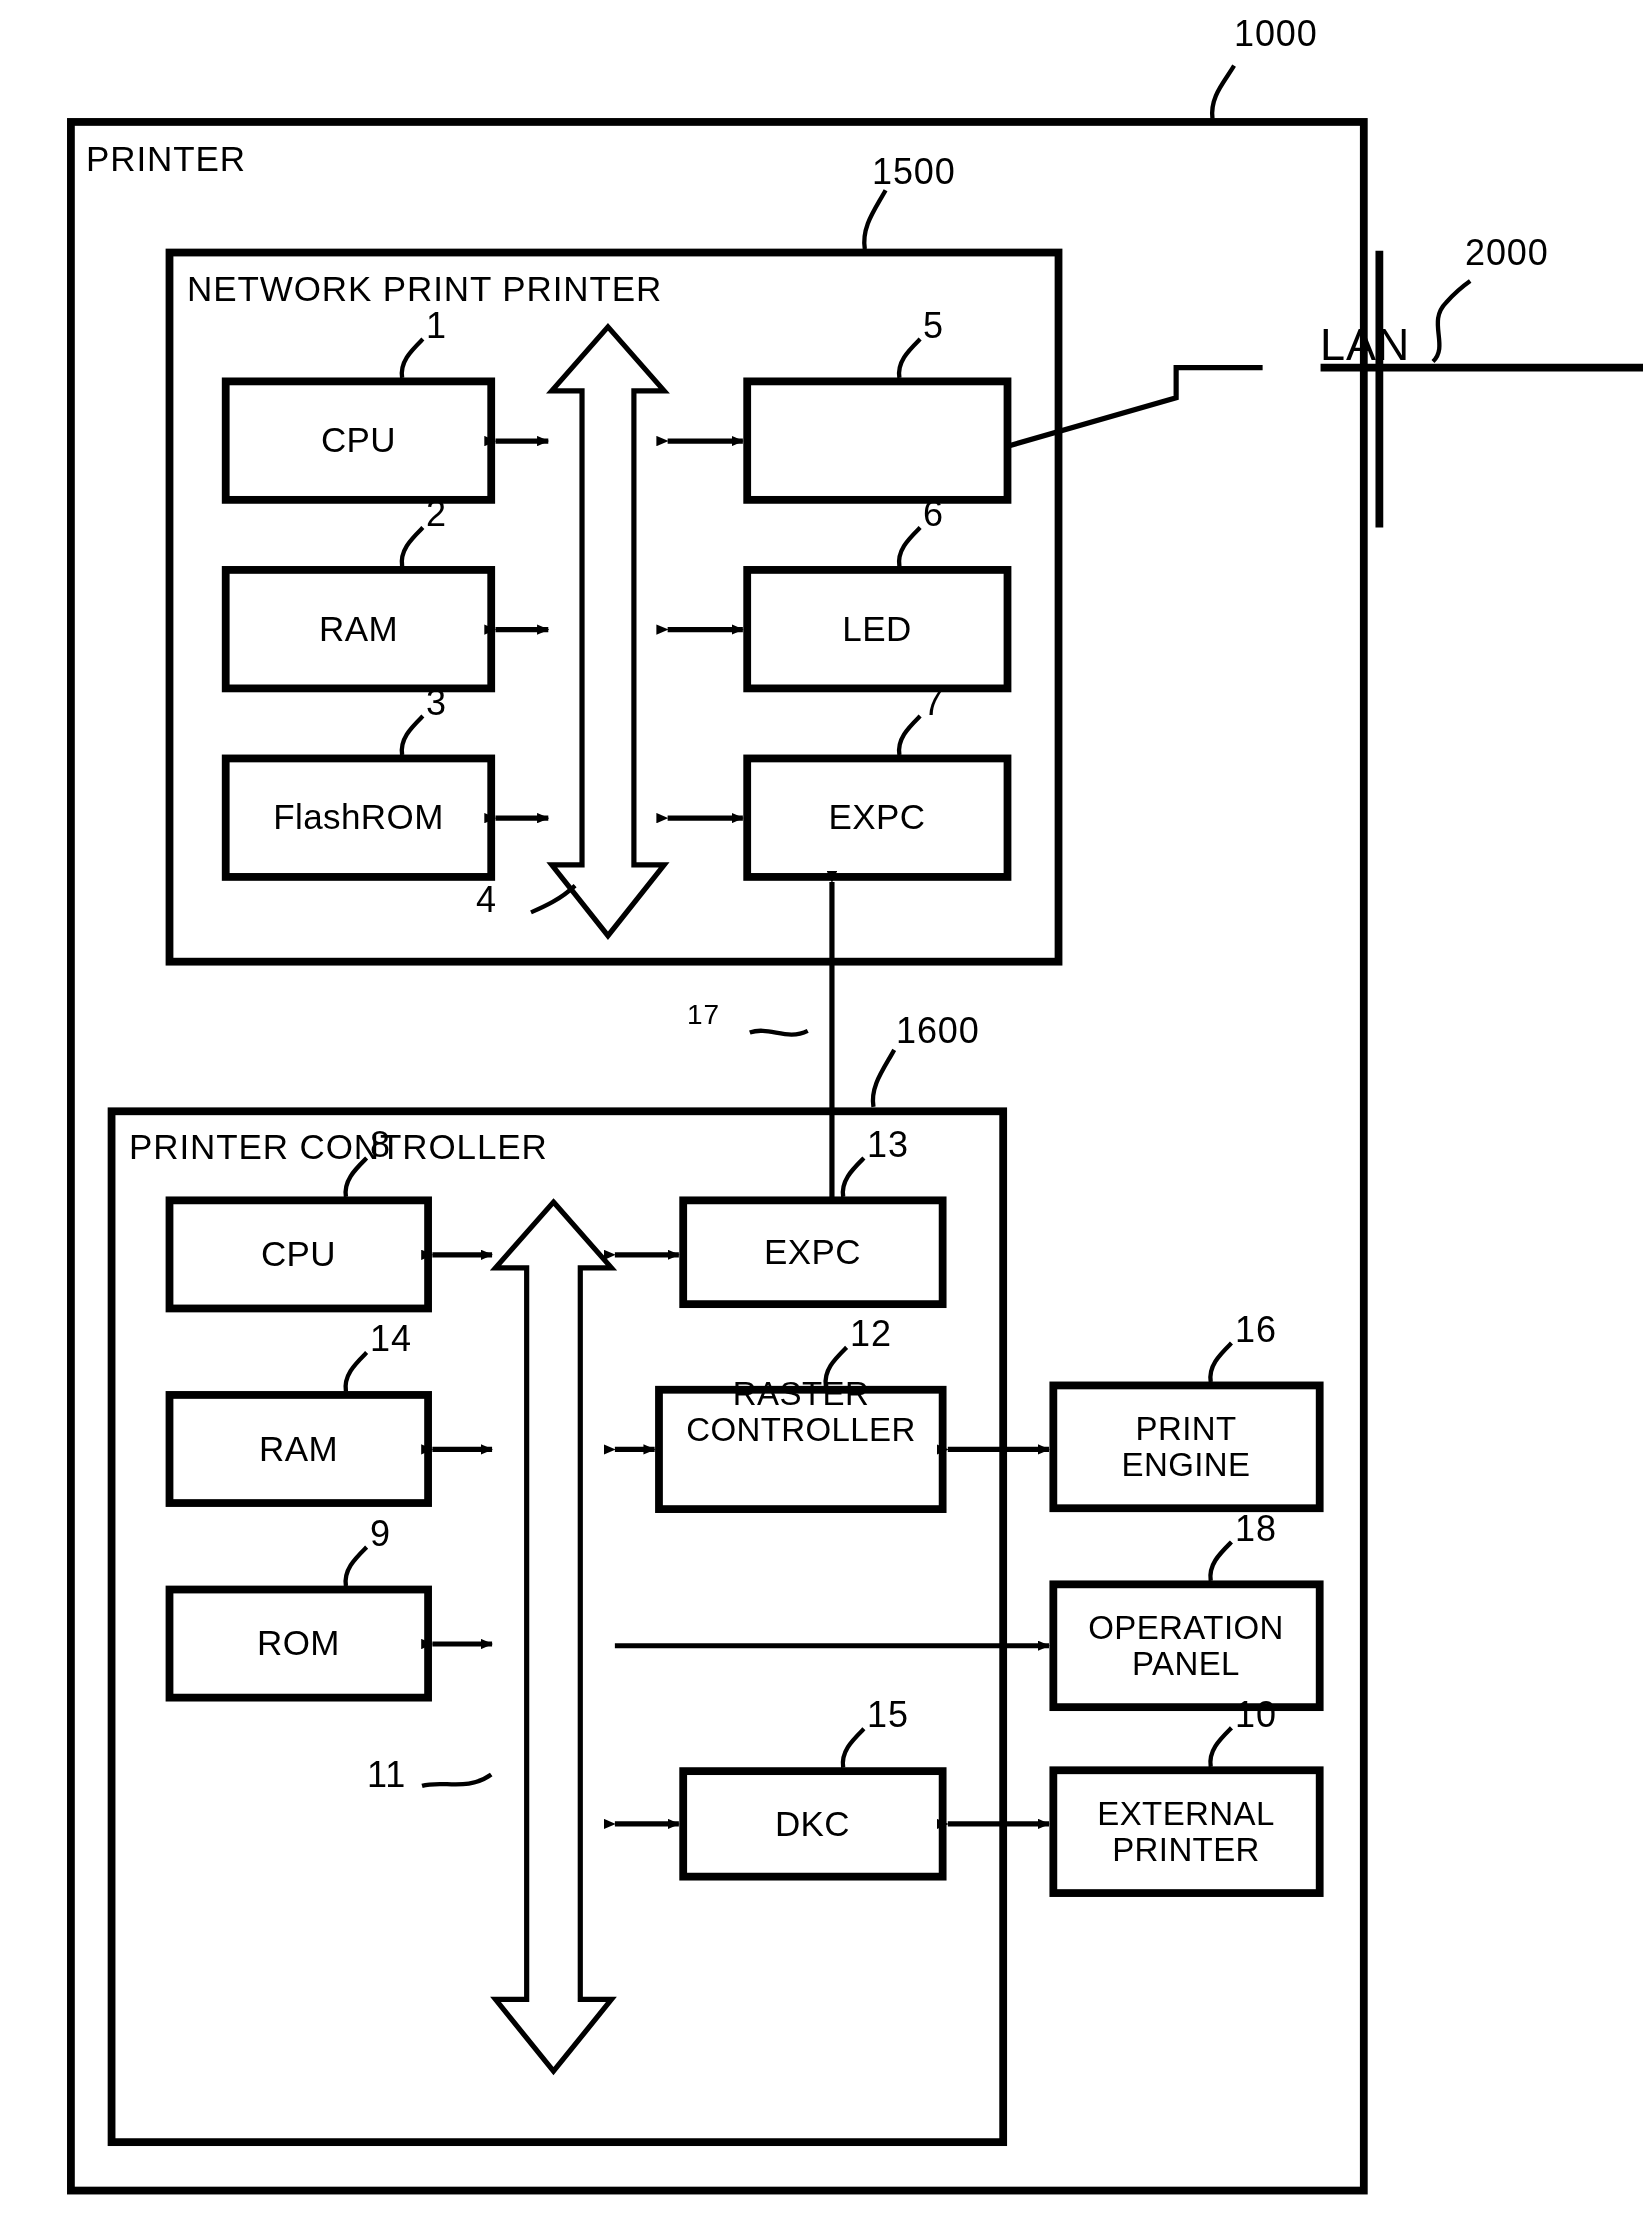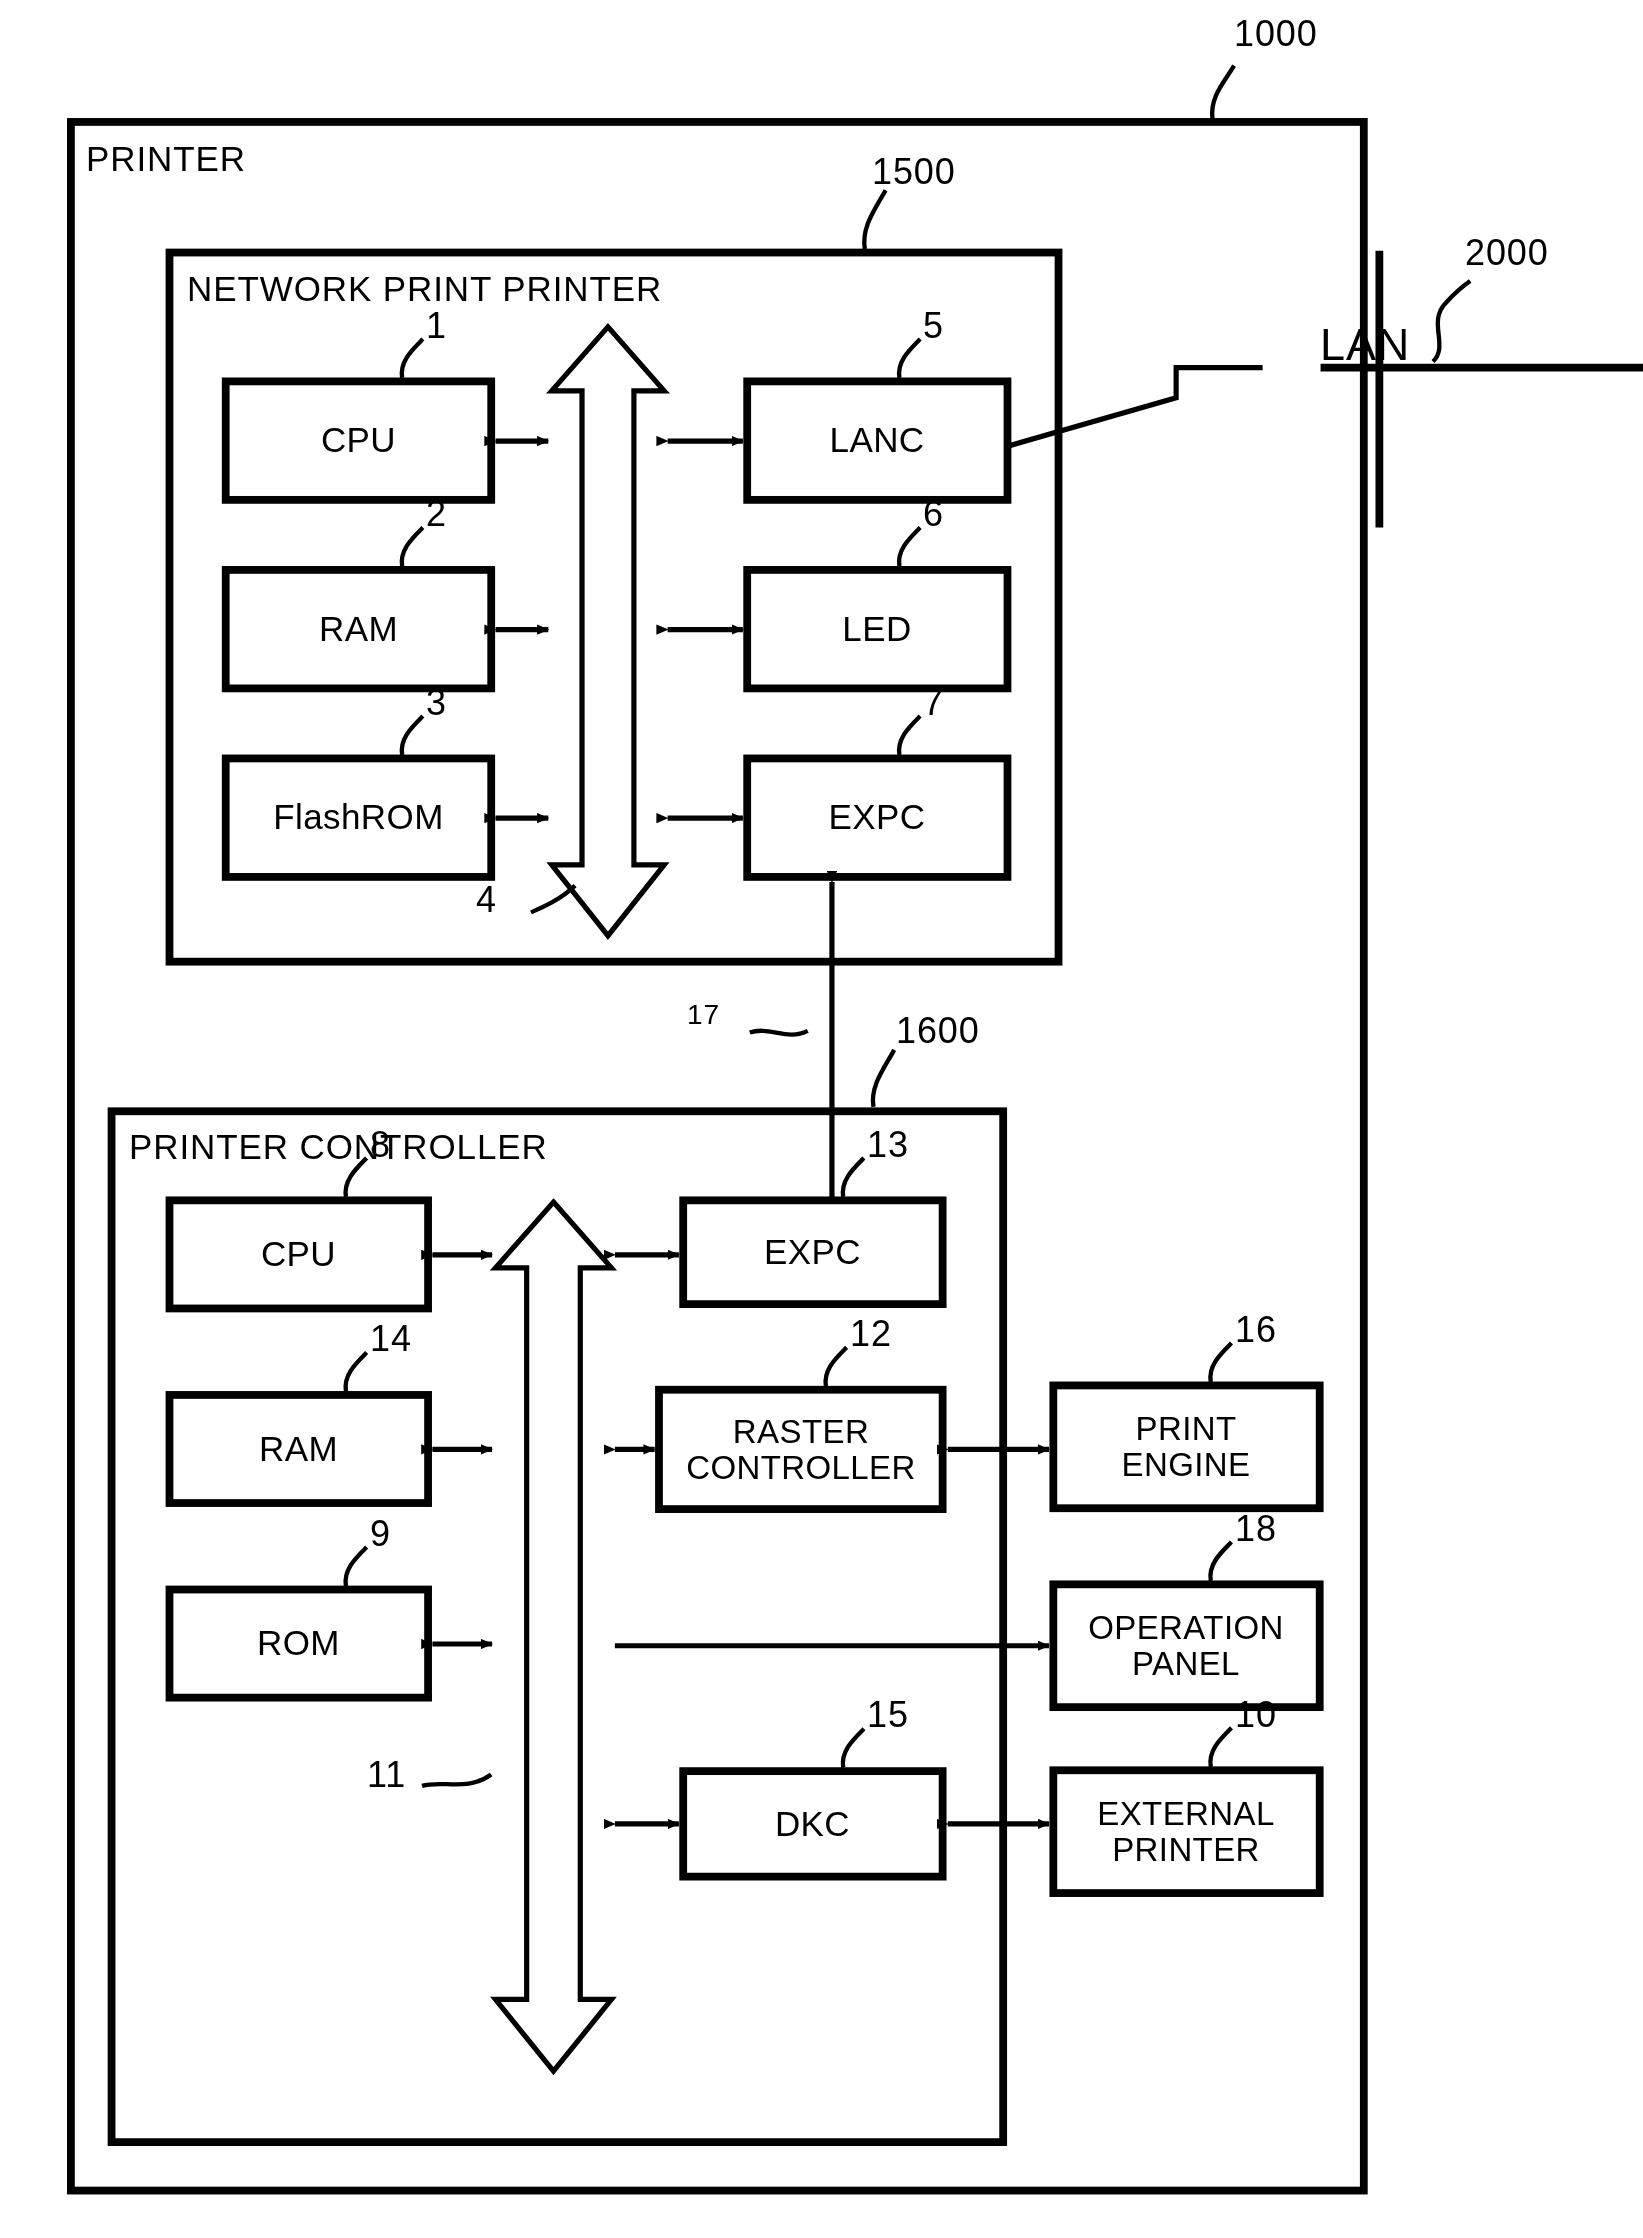--- a/index.html
+++ b/index.html
@@ -179,42 +179,41 @@
 
   <div class="boxlabel" style="left:226px; top:381px; width:265px; height:118px;">CPU</div>
   <div class="txt refnum" style="left:426px; top:308px;">1</div>
 
   <div class="boxlabel" style="left:226px; top:570px; width:265px; height:118px;">RAM</div>
   <div class="txt refnum" style="left:426px; top:496px;">2</div>
 
   <div class="boxlabel" style="left:226px; top:758px; width:265px; height:118px;">FlashROM</div>
   <div class="txt refnum" style="left:426px; top:685px;">3</div>
 
-  <div class="boxlabel" style="left:747px; top:381px; width:260px; height:118px;">LANC</div>
   <div class="txt refnum" style="left:923px; top:308px;">5</div>
 
   <div class="boxlabel" style="left:747px; top:570px; width:260px; height:118px;">LED</div>
   <div class="txt refnum" style="left:923px; top:496px;">6</div>
 
   <div class="boxlabel" style="left:747px; top:758px; width:260px; height:118px;">EXPC</div>
   <div class="txt refnum" style="left:923px; top:685px;">7</div>
 
   <div class="boxlabel" style="left:169px; top:1200px; width:259px; height:108px;">CPU</div>
   <div class="txt refnum" style="left:370px; top:1127px;">8</div>
 
   <div class="boxlabel" style="left:169px; top:1395px; width:259px; height:108px;">RAM</div>
   <div class="txt refnum" style="left:370px; top:1321px;">14</div>
 
   <div class="boxlabel" style="left:169px; top:1589px; width:259px; height:108px;">ROM</div>
   <div class="txt refnum" style="left:370px; top:1516px;">9</div>
 
   <div class="boxlabel" style="left:683px; top:1200px; width:259px; height:104px;">EXPC</div>
   <div class="txt refnum" style="left:867px; top:1127px;">13</div>
 
-  <div class="boxlabel two-line" style="left:659px; top:1390px; width:284px; height:119px; flex-direction:column;">
+  <div class="boxlabel two-line" style="left:659px; top:1352px; width:284px; height:119px; flex-direction:column;">
     <span>RASTER</span>
     <span>CONTROLLER</span>
   </div>
   <div class="txt refnum" style="left:850px; top:1316px;">12</div>
 
   <div class="boxlabel" style="left:683px; top:1771px; width:259px; height:105px;">DKC</div>
   <div class="txt refnum" style="left:867px; top:1697px;">15</div>
 
   <div class="boxlabel two-line" style="left:1053px; top:1385px; width:266px; height:123px; flex-direction:column;">
     <span>PRINT</span>

